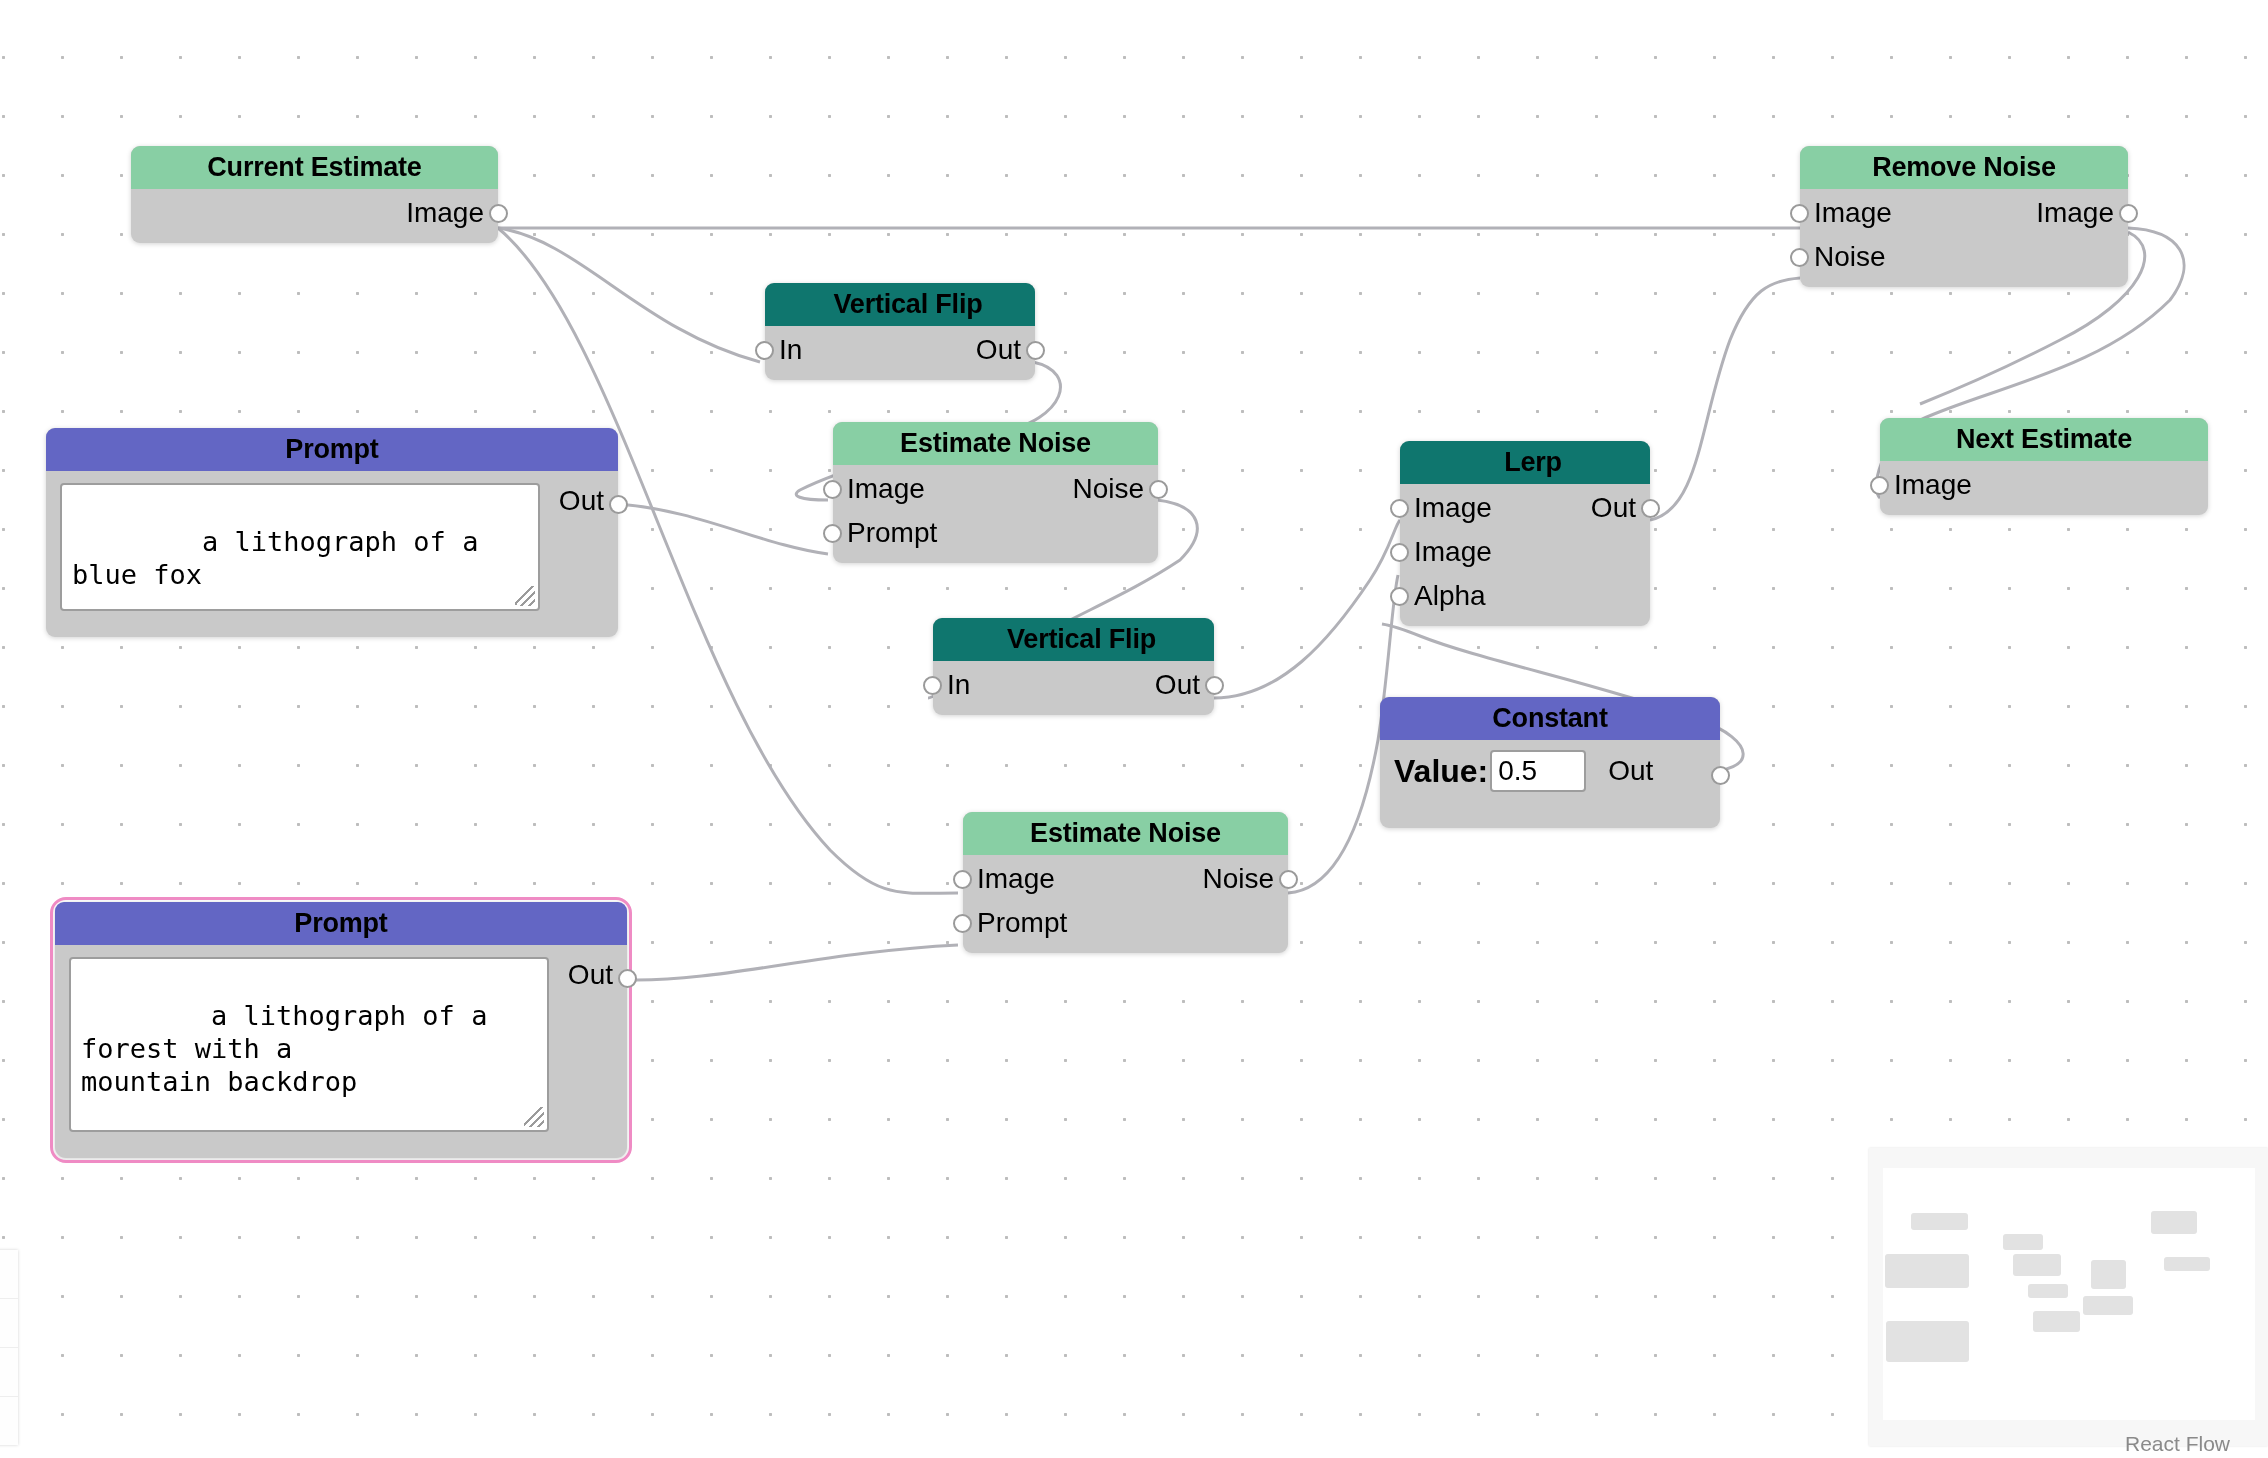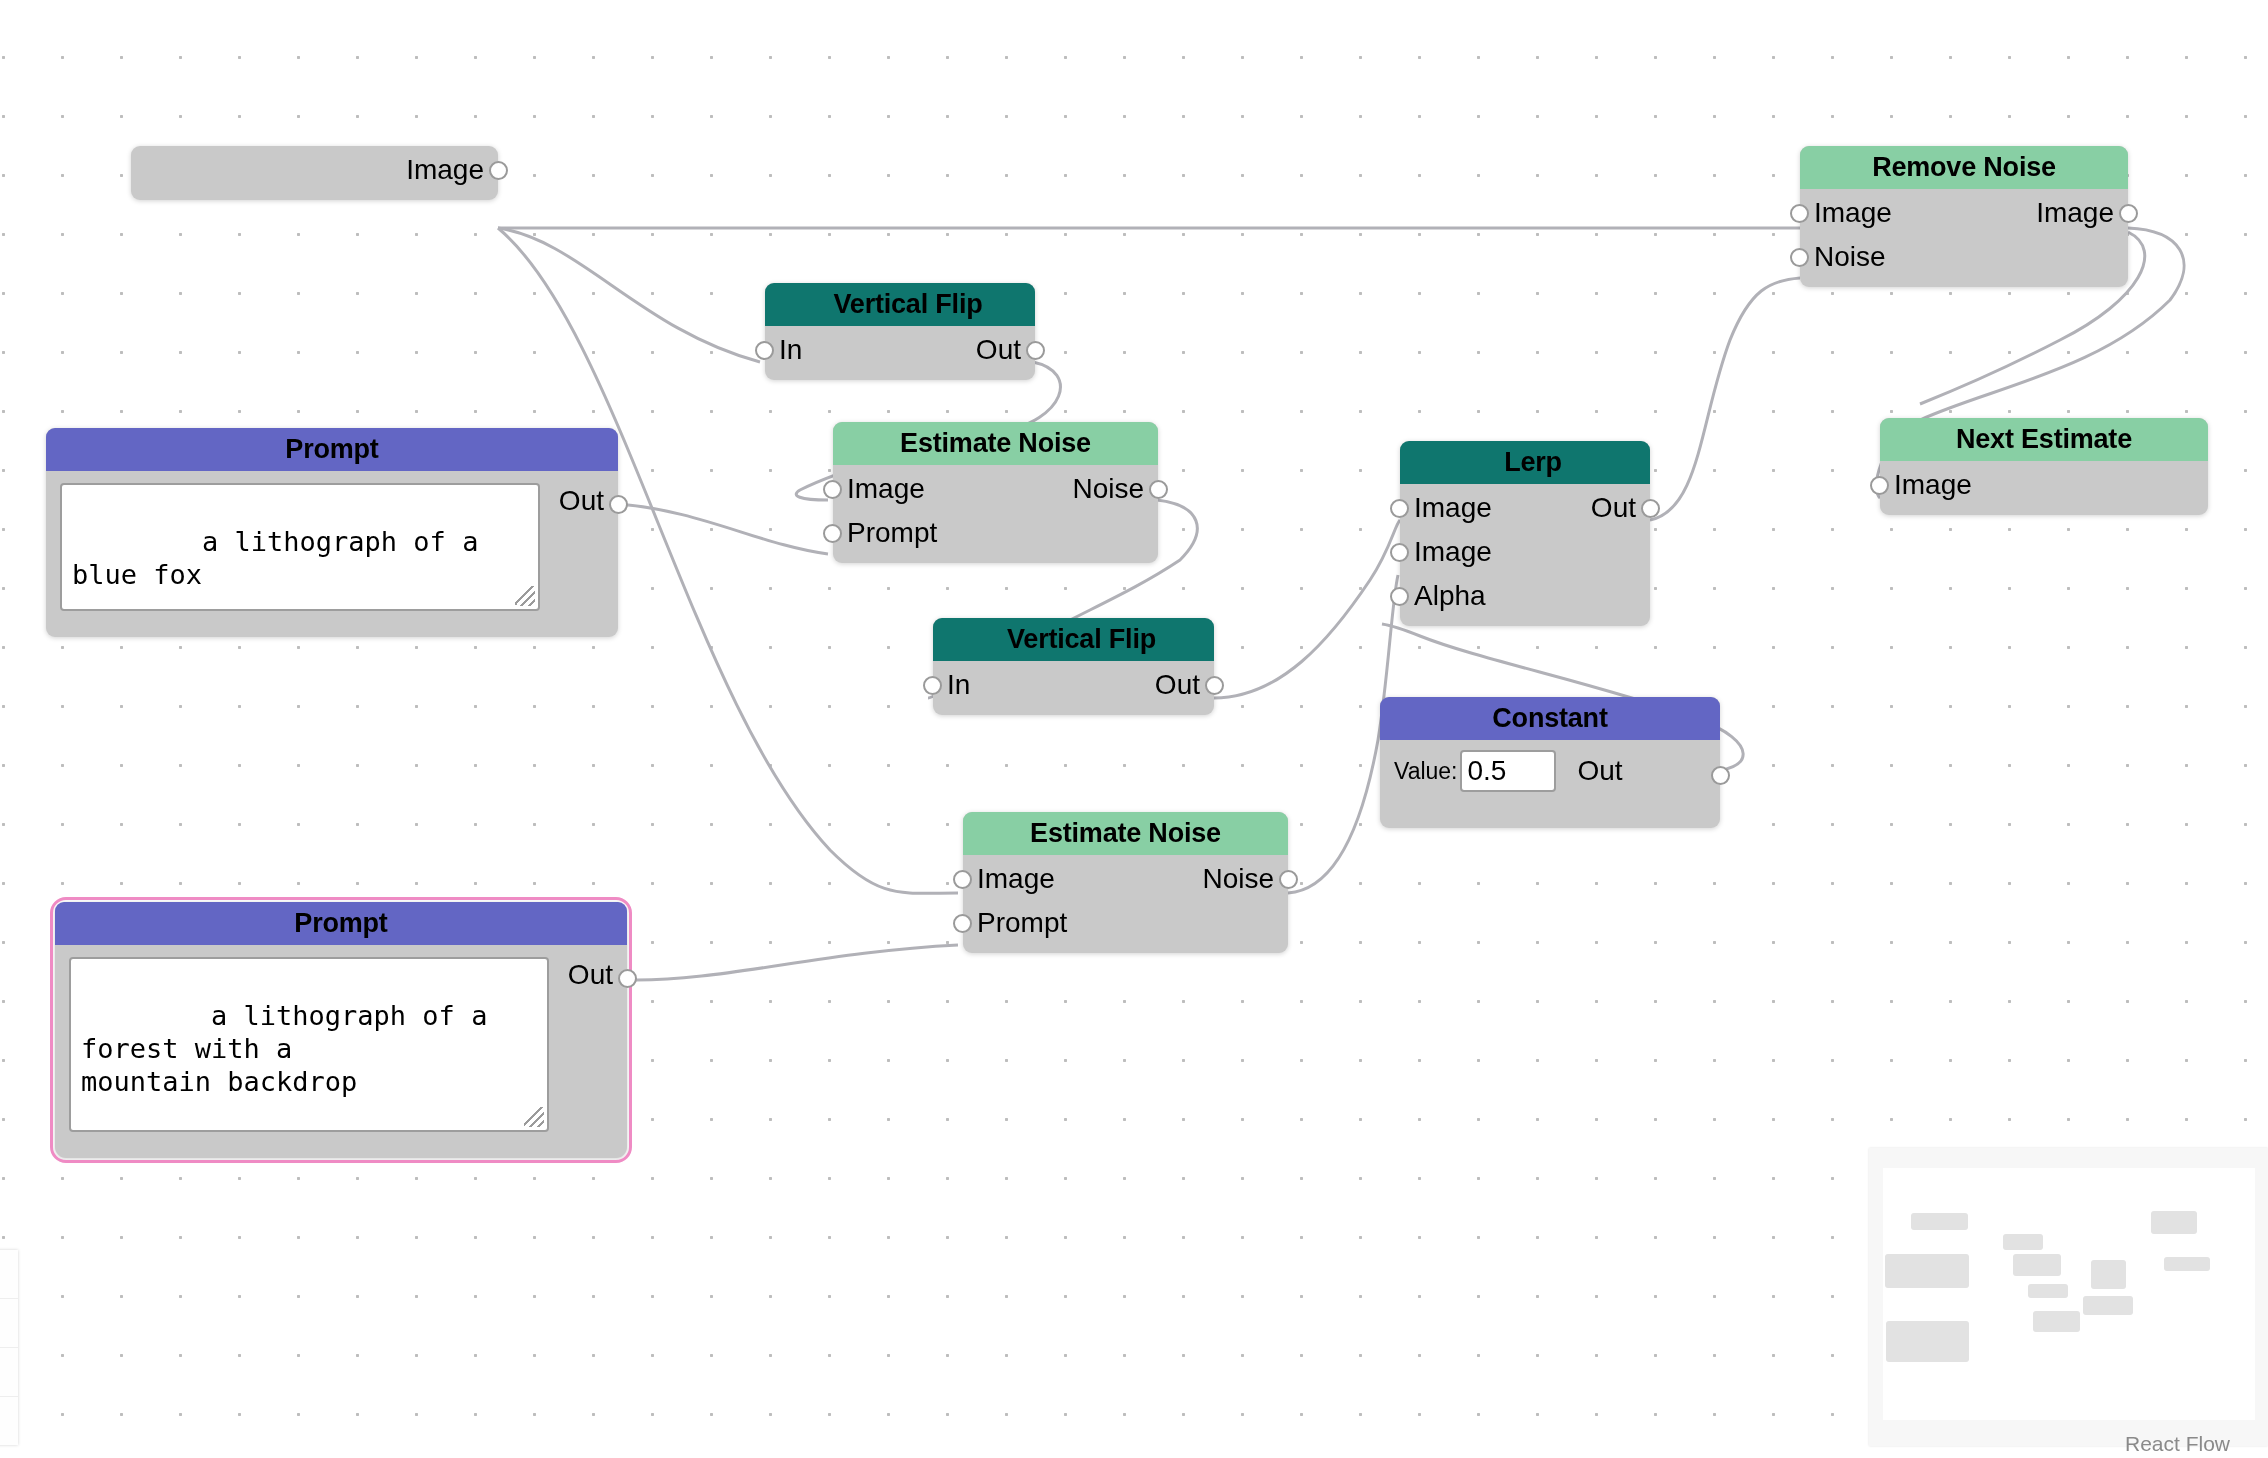--- a/index.html
+++ b/index.html
@@ -132,22 +132,22 @@
   }
 
   
   .const-row {
     display: flex;
     align-items: center;
     padding: 8px 14px 10px 14px;
     position: relative;
   }
   .const-label {
-    font-size: 23px;
-    font-weight: normal;
+    font-size: 32px;
+    font-weight: bold;
     color: #000;
     margin-right: 2px;
   }
   .const-input {
     width: 96px;
     background: #ffffff;
     border: 2px solid #9d9d9d;
     border-radius: 4px;
     font-size: 28px;
     font-family: "Liberation Sans", sans-serif;
@@ -240,20 +240,21 @@
     <path class="edge" d="M 1700,772 C 1760,772 1755,740 1700,720 C 1600,684 1480,660 1420,636 C 1395,626 1382,624 1382,624"></path>
 
     <path class="edge" d="M 1650,520 C 1700,510 1700,420 1730,340 C 1750,290 1770,280 1800,278"></path>
 
     <path class="edge" d="M 2128,228 C 2180,230 2200,260 2170,300 C 2100,370 1990,388 1920,420 C 1880,440 1870,490 1880,498"></path>
 
     <path class="edge" d="M 2128,232 C 2165,250 2140,300 2060,340 C 2010,366 1950,392 1920,404"></path>
   </svg>
 
   <div class="node" style="left:131px; top:146px; width:367px;">
+    <div class="node-header hdr-green">Current Estimate</div>
     <div class="node-body">
       <div class="port-row">
         <span class="spacer"></span>
         <span class="port-label right">Image</span>
         <span class="handle right"></span>
       </div>
     </div>
   </div>
 
   <div class="node" style="left:46px; top:428px; width:572px;">

